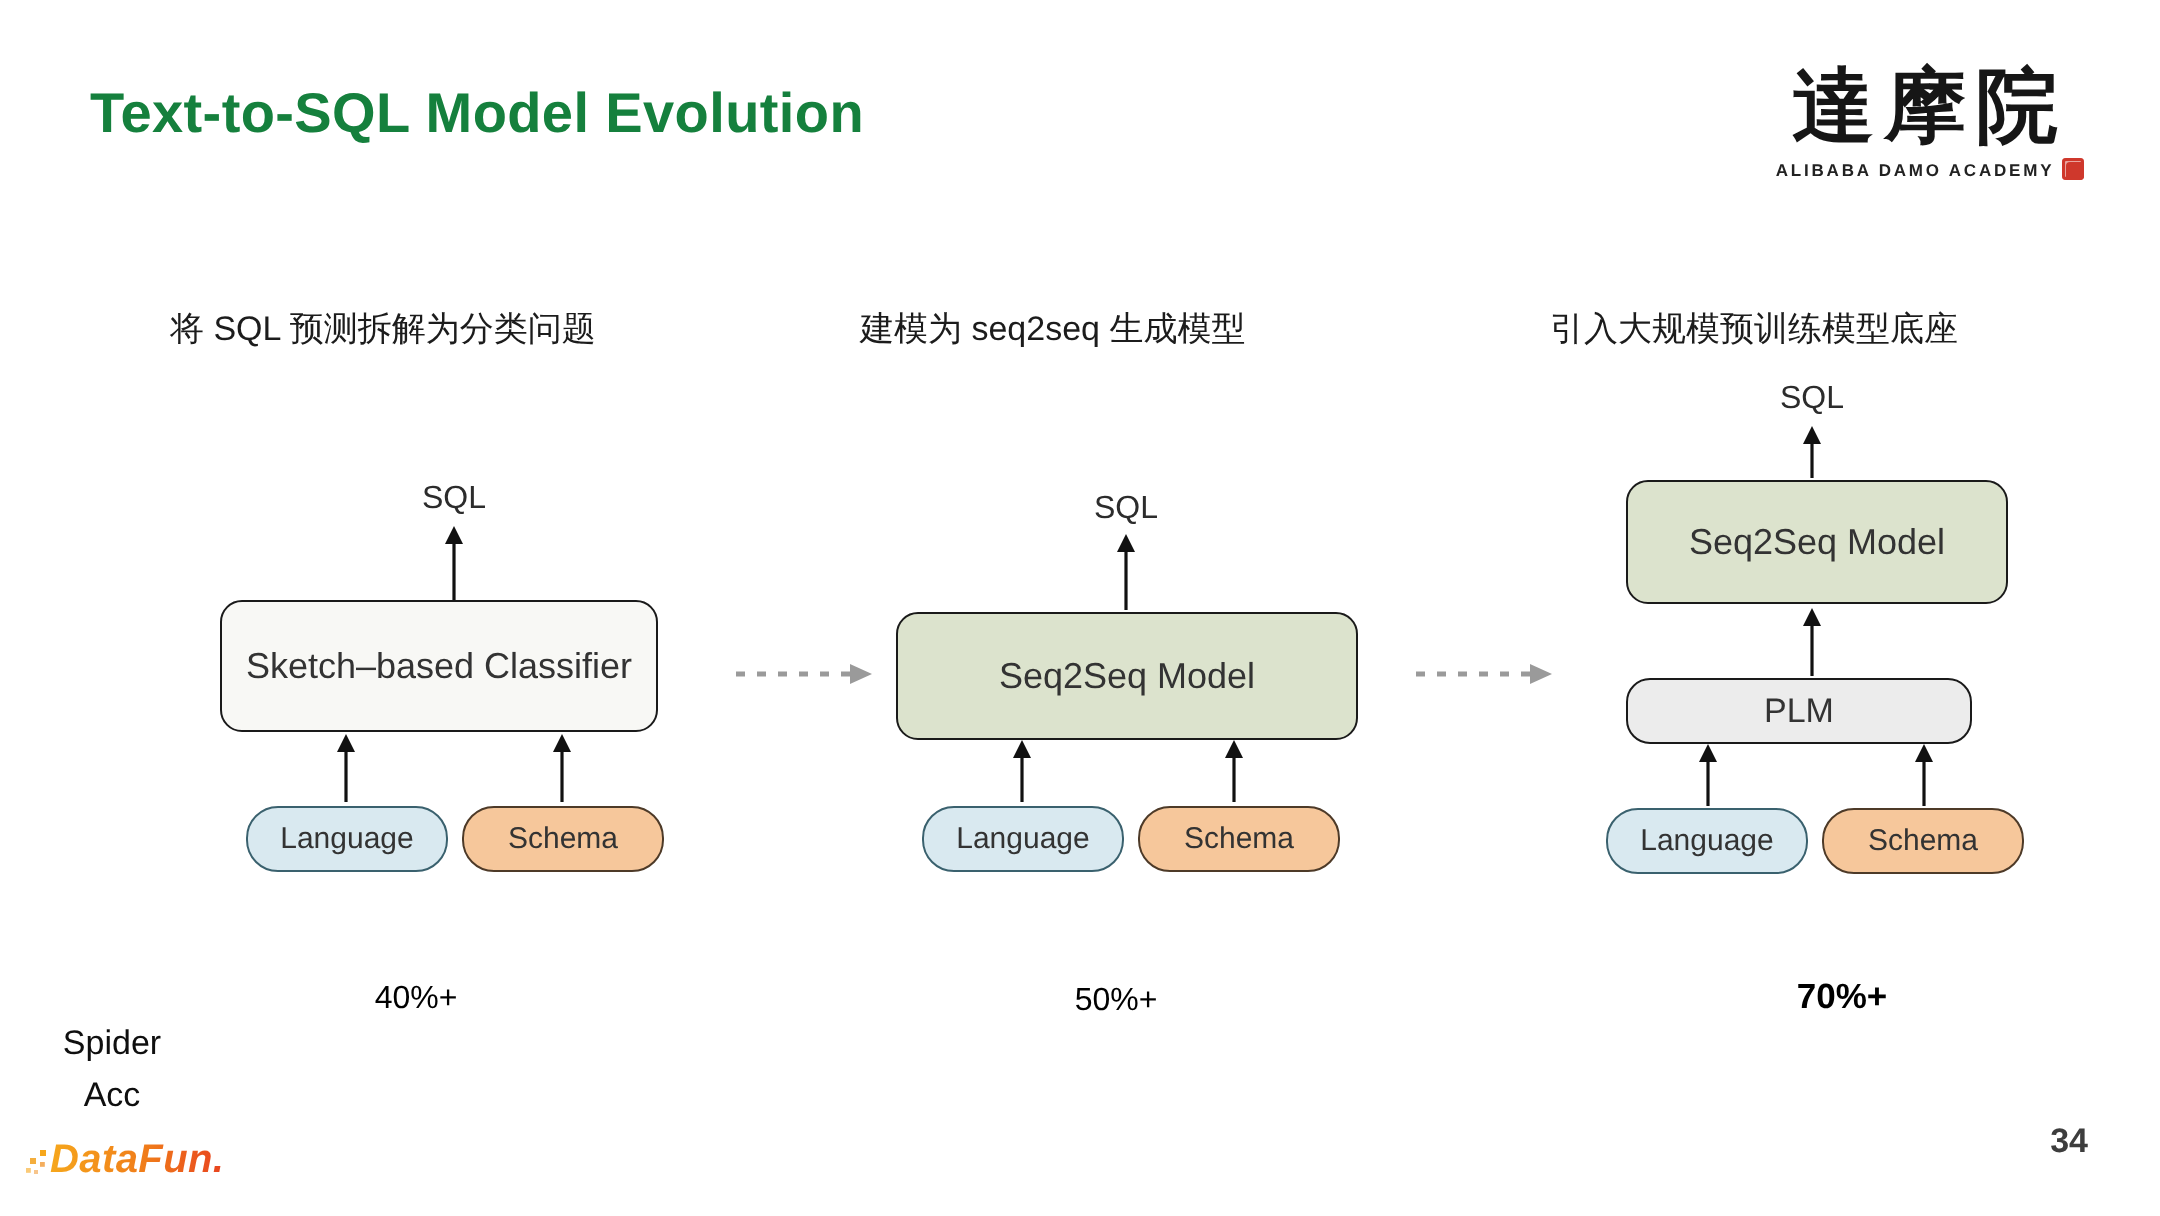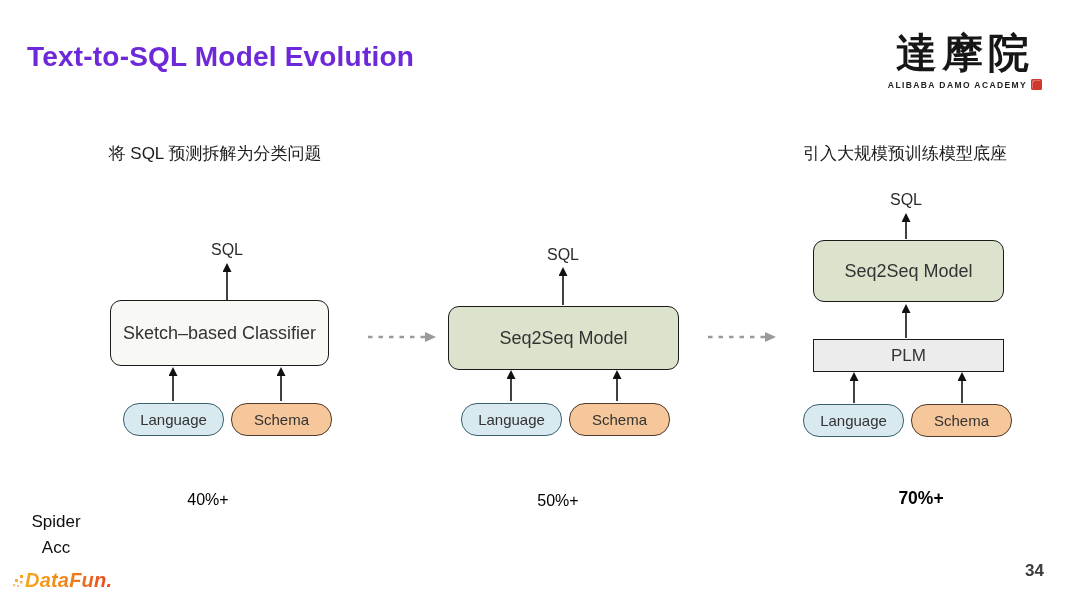--- a/index.html
+++ b/index.html
@@ -3,52 +3,52 @@
 <meta charset="utf-8">
 <style>
   html,body{margin:0;padding:0;background:#e9e9e9;}
   .canvas{
     position:relative; width:1080px; height:608px; background:#ffffff;
     font-family:"Liberation Sans", sans-serif; overflow:hidden; margin:0 auto;
   }
   .abs{position:absolute;}
 
   .slide-title{
-    left:27px; top:41px; font-size:28px; font-weight:700; color:#6d28d9;
+    left:45px; top:41px; font-size:28px; font-weight:700; color:#15803d;
     letter-spacing:.2px;
   }
 
   
   .logo{ right:34px; top:30px; width:162px; text-align:center; }
   .logo-cn{
     font-family:"DejaVu Serif","Liberation Serif",serif;
     font-weight:700; font-size:41px; line-height:1.15; color:#161616; letter-spacing:5px;
   }
   .logo-sub{ display:flex; align-items:center; justify-content:center; gap:4px; margin-top:2px;}
   .logo-sub-text{ font-size:8.5px; font-weight:700; letter-spacing:1.4px; color:#222; }
   .logo-seal{
     width:11px; height:11px; background:#cf382c; border-radius:2px; flex:0 0 auto;
     box-shadow:inset 0 0 0 1.5px #cf382c, inset 2px 2px 0 0 rgba(255,255,255,.55);
   }
 
-  .col-header{ top:142px; width:260px; text-align:center; font-size:17px; color:#1c1c1c; }
+  .col-header{ top:153px; width:260px; font-size:17px; color:#1c1c1c; }
   .h1{ left:85px; } .h2{ left:430px; } .h3{ left:775px; }
 
   .sql-label{ width:44px; text-align:center; font-size:16px; color:#2c2c2c; }
   .sql1{ left:205px; top:241px; } .sql2{ left:541px; top:246px; } .sql3{ left:884px; top:191px; }
 
   .box{
     box-sizing:border-box; border:1.5px solid #1a1a1a; color:#333;
     display:flex; align-items:center; justify-content:center; text-align:center;
     background:#fff;
   }
   .classifier{ left:110px; top:300px; width:219px; height:66px; background:#f8f8f5; border-radius:11px; font-size:18px; }
   .seq2a{ left:448px; top:306px; width:231px; height:64px; background:#dce3cd; border-radius:11px; font-size:18px; }
   .seq2b{ left:813px; top:240px; width:191px; height:62px; background:#dce3cd; border-radius:11px; font-size:18px; }
-  .plm{ left:813px; top:339px; width:191px; height:33px; background:#ececec; border-radius:0; font-size:17px; }
+  .plm{ left:813px; top:339px; width:173px; height:33px; background:#ececec; border-radius:12px; font-size:17px; }
 
   .lang{ background:#d9e9f0; border-color:#3a616e; }
   .schema{ background:#f6c79b; border-color:#4d3a28; }
   .input-box{ width:101px; height:33px; border-radius:16px; font-size:15px; }
   .lang1{ left:123px; top:403px; } .sch1{ left:231px; top:403px; }
   .lang2{ left:461px; top:403px; } .sch2{ left:569px; top:403px; }
   .lang3{ left:803px; top:404px; } .sch3{ left:911px; top:404px; }
 
   .spider-label{ left:18px; top:469px; width:76px; text-align:center; font-size:17px; color:#0f0f0f; line-height:26px;margin-top:40px; }
   .metric{ text-align:center; font-size:16px; color:#000000; }
@@ -76,20 +76,21 @@
 
   <div class="abs logo">
     <div class="logo-cn">達摩院</div>
     <div class="logo-sub">
       <span class="logo-sub-text">ALIBABA DAMO ACADEMY</span>
       <span class="logo-seal"></span>
     </div>
   </div>
 
   <div class="abs col-header h1">将 SQL 预测拆解为分类问题</div>
+  <div class="abs col-header h2">建模为 seq2seq 生成模型</div>
   <div class="abs col-header h3">引入大规模预训练模型底座</div>
 
   <div class="abs sql-label sql1">SQL</div>
   <div class="abs sql-label sql2">SQL</div>
   <div class="abs sql-label sql3">SQL</div>
 
   <div class="abs box classifier">Sketch–based Classifier</div>
   <div class="abs box seq2a">Seq2Seq Model</div>
   <div class="abs box seq2b">Seq2Seq Model</div>
   <div class="abs box plm">PLM</div>

